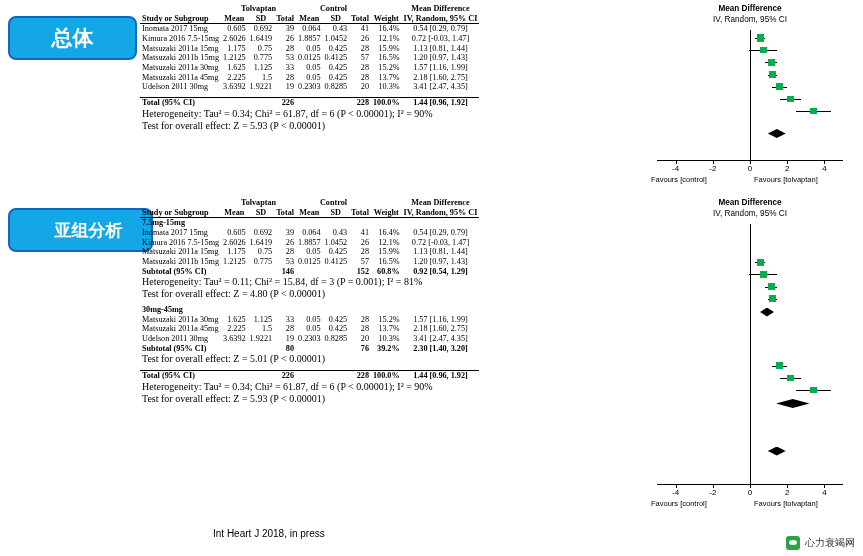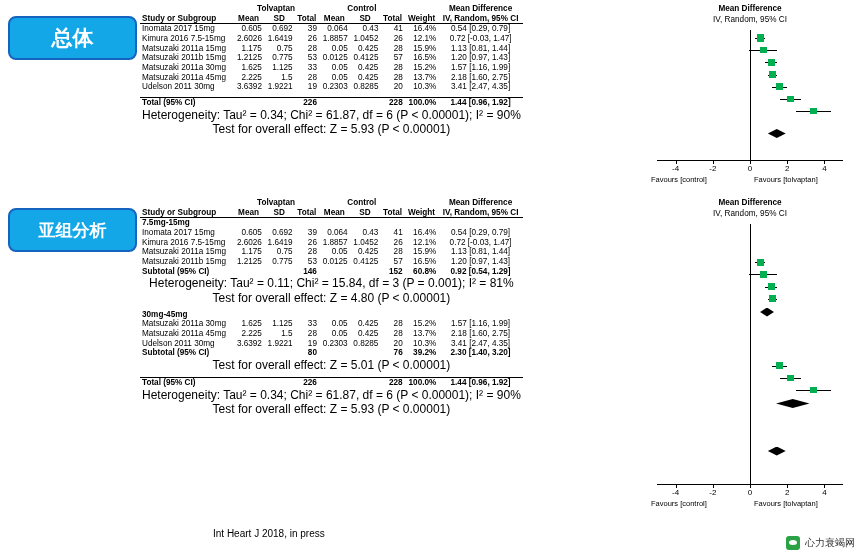--- a/index.html
+++ b/index.html
@@ -8,34 +8,34 @@
     font-family:"Liberation Sans", sans-serif;
     font-size:9px;color:#000;position:relative;overflow:hidden;
   }
   .badge{
     position:absolute;border:2px solid #1565c0;border-radius:8px;
     background:#13a7e8;color:#fff;font-weight:bold;
     display:flex;align-items:center;justify-content:center;
     font-family:"Liberation Sans", sans-serif;
   }
   #badge-overall{left:8px;top:16px;width:125px;height:40px;font-size:21px;}
-  #badge-subgroup{left:8px;top:208px;width:125px;height:40px;font-size:17px;}
-
-  .plot{position:absolute;}
+  #badge-subgroup{left:8px;top:208px;width:125px;height:40px;font-size:17px;padding-left:16px;}
+
+  .plot{position:absolute;font-family:Liberation Serif, serif;}
   table.ft{border-collapse:collapse;font-size:8.2px;line-height:1.18;}
   table.ft td,table.ft th{padding:0 2px;white-space:nowrap;}
   .hdr-grp{text-align:center;font-weight:bold;}
   .colhdr td{font-weight:bold;border-bottom:1px solid #000;}
   .num{text-align:right;}
   .ctr{text-align:center;}
   .lft{text-align:left;}
   .bold{font-weight:bold;}
   .topline td{border-top:1px solid #000;}
   .grp-label{font-weight:bold;text-align:left;}
-  .note{font-size:12px;text-align:center;}
+  .note{font-size:10px;}
   .spacer td{height:5px;}
 
   
   .forest{position:absolute;}
   .axisline{position:absolute;background:#000;}
   .vline{position:absolute;width:1px;background:#000;}
   .ci{position:absolute;height:1px;background:#000;}
   .sq{position:absolute;background:#00b050;}
   .dia{position:absolute;background:#000;
        clip-path:polygon(50% 0,100% 50%,50% 100%,0 50%);}

